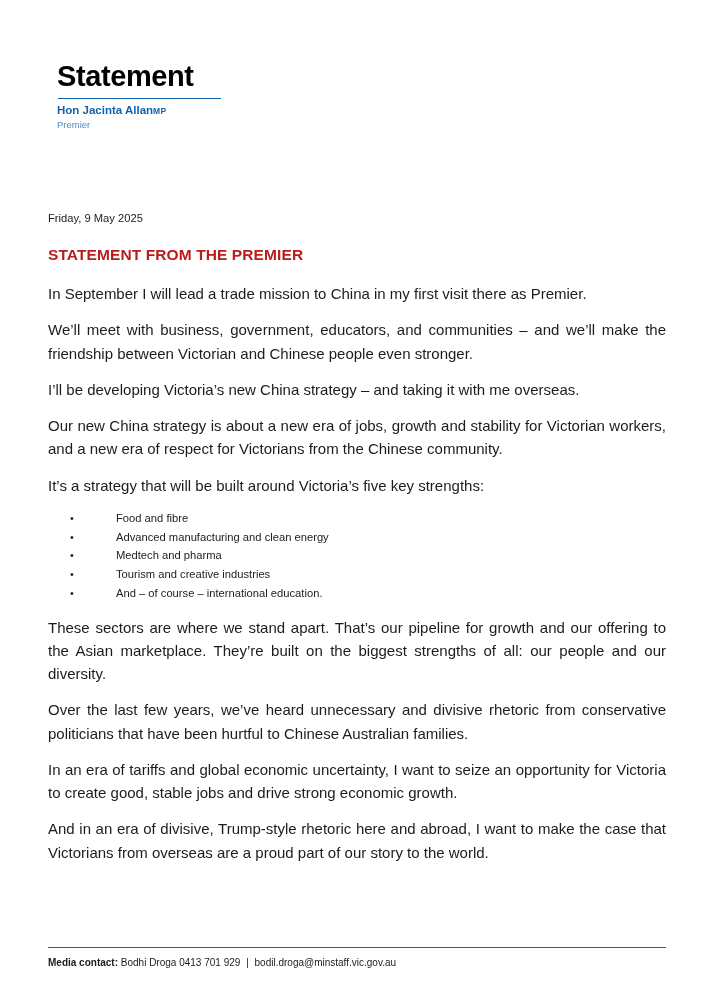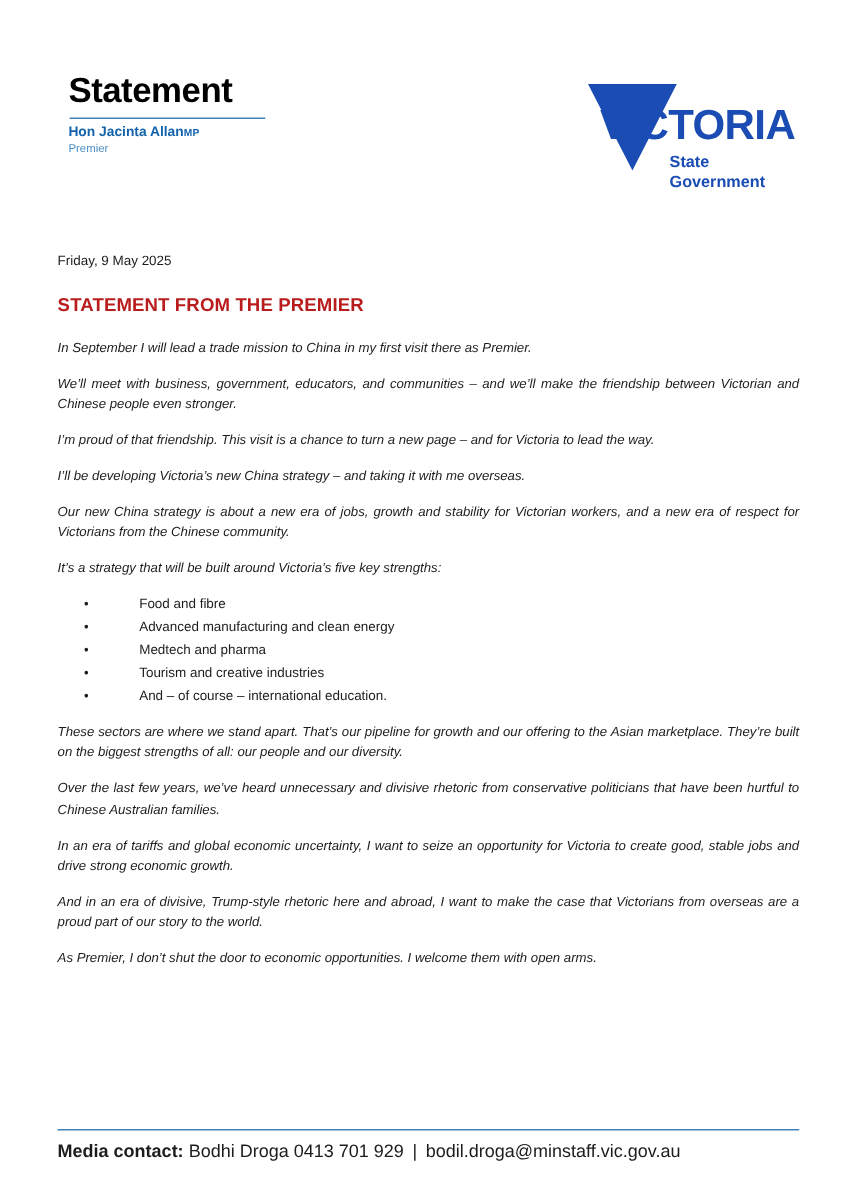--- a/index.html
+++ b/index.html
@@ -86,26 +86,25 @@
     margin-bottom: 22px;
   }
   .doc-heading {
     font-size: 15.5px;
     font-weight: bold;
     color: #b91c1c;
     margin: 0 0 18px 0;
     letter-spacing: 0.1px;
   }
   p.para {
-    font-size: 11px;
+    font-size: 15px;
     line-height: 1.55;
     color: #1c1c1c;
     margin: 0 0 13px 0;
     text-align: justify;
-    font-style: italic;
   }
   ul.strengths {
     list-style: none;
     margin: 6px 0 14px 0;
     padding: 0;
   }
   ul.strengths li {
     font-size: 11.2px;
     line-height: 1.5;
     color: #1c1c1c;
@@ -127,21 +126,21 @@
     left: 48px;
     right: 44px;
     bottom: 32px;
   }
   .footer-rule {
     height: 1px;
     background: #1263ac;
     margin-bottom: 9px;
   }
   .footer-text {
-    font-size: 15px;
+    font-size: 10px;
     color: #1c1c1c;
   }
   .footer-text b { font-weight: bold; }
   .footer-text .sep { padding: 0 3px; }
 </style>
 </head>
 <body>
 
 <div class="page">
 
@@ -149,39 +148,28 @@
 
     <div class="masthead">
       <div class="masthead-title">Statement</div>
       <div class="masthead-rule"></div>
       <div class="masthead-name">
         <span>Hon Jacinta Allan</span><span class="mp">MP</span>
       </div>
       <div class="masthead-role">Premier</div>
     </div>
 
-    <div class="vic-logo">
-      <svg viewBox="0 0 190 135" width="190" height="135" aria-hidden="true">
-
-        <polygon points="12,6 86,6 49,78" fill="#1a4cb3"></polygon>
-
-        <text x="22" y="52" font-family="Liberation Sans, sans-serif" font-size="35" font-weight="bold" letter-spacing="-0.5" fill="#1a4cb3">VICTORIA</text>
-        <text x="80" y="75" font-family="Liberation Sans, sans-serif" font-size="13.5" font-weight="bold" fill="#1a4cb3">State</text>
-        <text x="80" y="92" font-family="Liberation Sans, sans-serif" font-size="13.5" font-weight="bold" fill="#1a4cb3">Government</text>
-      </svg>
-    </div>
   </div>
 
   <div class="content">
     <div class="doc-date">Friday, 9 May 2025</div>
     <h1 class="doc-heading">STATEMENT FROM THE PREMIER</h1>
 
     <p class="para">In September I will lead a trade mission to China in my first visit there as Premier.</p>
     <p class="para">We’ll meet with business, government, educators, and communities – and we’ll make the friendship between Victorian and Chinese people even stronger.</p>
-    <p class="para">I’m proud of that friendship. This visit is a chance to turn a new page – and for Victoria to lead the way.</p>
     <p class="para">I’ll be developing Victoria’s new China strategy – and taking it with me overseas.</p>
     <p class="para">Our new China strategy is about a new era of jobs, growth and stability for Victorian workers, and a new era of respect for Victorians from the Chinese community.</p>
     <p class="para">It’s a strategy that will be built around Victoria’s five key strengths:</p>
 
     <ul class="strengths">
       <li>
         <span class="bullet">•</span>
         <span>Food and fibre</span>
       </li>
       <li>
@@ -199,21 +187,20 @@
       <li>
         <span class="bullet">•</span>
         <span>And – of course – international education.</span>
       </li>
     </ul>
 
     <p class="para">These sectors are where we stand apart. That’s our pipeline for growth and our offering to the Asian marketplace. They’re built on the biggest strengths of all: our people and our diversity.</p>
     <p class="para">Over the last few years, we’ve heard unnecessary and divisive rhetoric from conservative politicians that have been hurtful to Chinese Australian families.</p>
     <p class="para">In an era of tariffs and global economic uncertainty, I want to seize an opportunity for Victoria to create good, stable jobs and drive strong economic growth.</p>
     <p class="para">And in an era of divisive, Trump-style rhetoric here and abroad, I want to make the case that Victorians from overseas are a proud part of our story to the world.</p>
-    <p class="para">As Premier, I don’t shut the door to economic opportunities. I welcome them with open arms.</p>
   </div>
 
   <div class="footer">
     <div class="footer-rule"></div>
     <div class="footer-text">
       <b>Media contact:</b>
       <span>Bodhi Droga 0413 701 929</span>
       <span class="sep">|</span>
       <span>bodil.droga@minstaff.vic.gov.au</span>
     </div>

